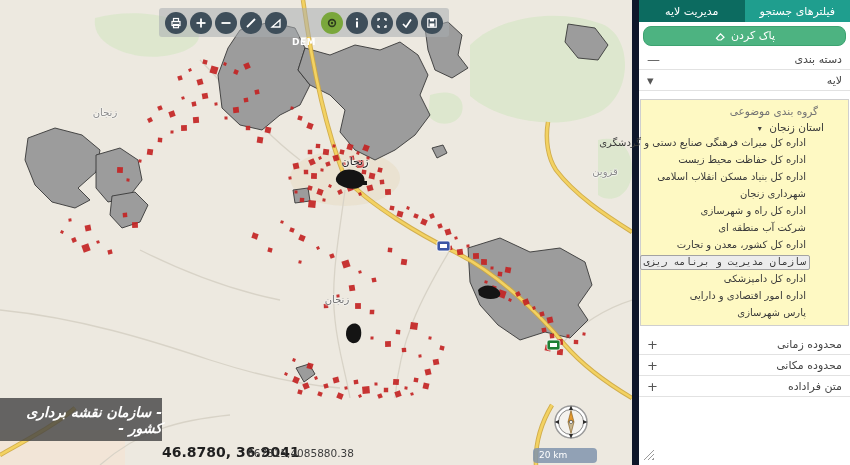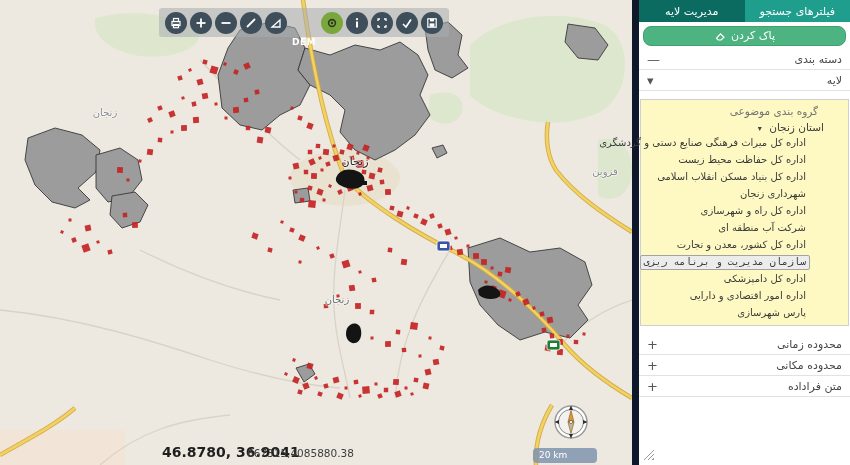--- a/index.html
+++ b/index.html
@@ -386,20 +386,21 @@
       </button>
       <button class="tool-btn">
         <svg width="12" height="12" viewBox="0 0 12 12">
             <rect x="1.8" y="1.8" width="8.4" height="8.4" fill="none" stroke="#fff" stroke-width="1.2"></rect>
             <rect x="4" y="1.8" width="4" height="2.6" fill="#fff"></rect>
             <rect x="3.6" y="6.4" width="4.8" height="3.4" fill="#fff"></rect>
           </svg>
       </button>
     </div>
 
+    <div id="watermark">- سازمان نقشه برداری کشور -</div>
 
     <div id="coord-latlon">46.8780, 36.9041</div>
     <div id="coord-utm">667315,4085880.38</div>
 
     <div id="scalebar">20 km</div>
 
     <svg id="compass" width="36" height="36" viewBox="0 0 36 36">
       <circle cx="18" cy="18" r="16" fill="#ffffff" stroke="#9a9a9a" stroke-width="1.5"></circle>
       <circle cx="18" cy="18" r="12.5" fill="#f4f2ee" stroke="#8a8a8a" stroke-width="1"></circle>
       <g fill="#2b2b2b">

